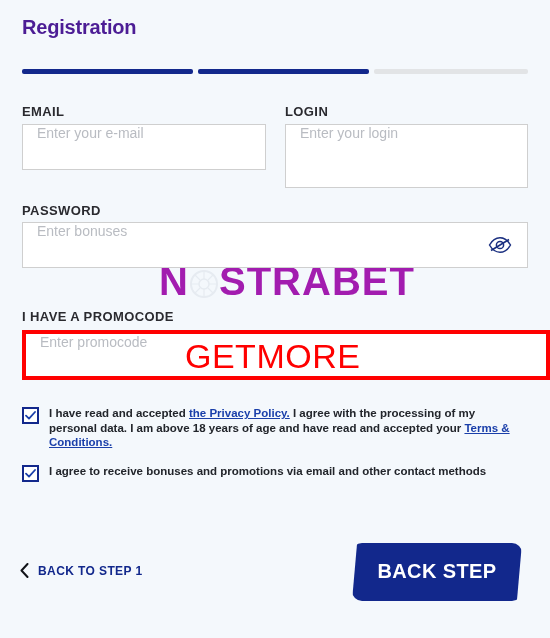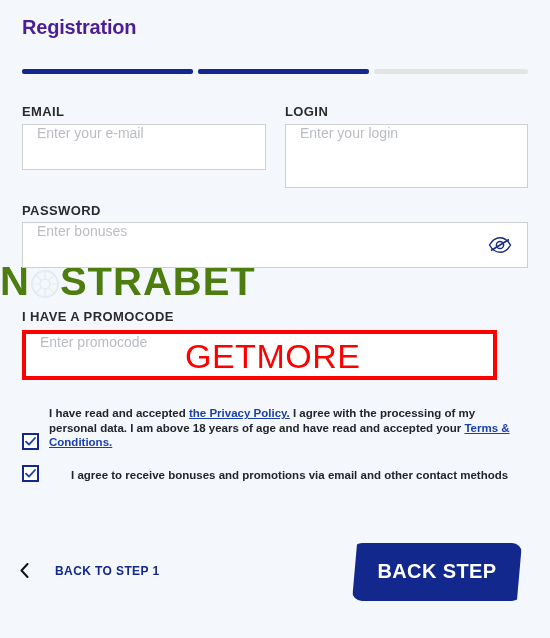--- a/index.html
+++ b/index.html
@@ -19,28 +19,30 @@
     height: 638px;
     background: #f4f8fc;
   }
 
   
   .watermark {
     position: absolute;
     left: 0;
     top: 258px;
     width: 550px;
+    text-align: center;
     font-size: 40px;
     font-weight: 700;
     letter-spacing: 1px;
-    color: #4d7c0f;
+    color: #a21caf;
     user-select: none;
     pointer-events: none;
     z-index: 1;
     line-height: 46px;
+    padding-left: 24px;
   }
   .watermark .wm-ball {
     display: inline-block;
     position: relative;
     width: 30px;
     height: 30px;
     vertical-align: -4px;
   }
   .watermark .wm-ball svg { position: absolute; left: 0; top: 0; }
 
@@ -115,21 +117,21 @@
     display: flex;
     align-items: center;
     justify-content: center;
     cursor: pointer;
   }
 
   #promo-label { left: 22px; top: 309px; }
   #promo-input {
     left: 22px;
     top: 330px;
-    width: 475px;
+    width: 528px;
     height: 50px;
     border: 4px solid #ff0000;
     padding: 0 14px;
   }
 
   .promo-annotation {
     position: absolute;
     left: 175px;
     top: 337px;
     font-size: 34px;
@@ -139,25 +141,25 @@
     z-index: 5;
     pointer-events: none;
     line-height: 38px;
     margin-left: 10px;
   }
 
   
   .check-row {
     position: absolute;
     display: flex;
-    align-items: flex-end;
+    align-items: flex-start;
     z-index: 3;
   }
   #consent-row-0 { left: 22px; top: 406px; width: 500px; }
-  #consent-row-1 { left: 22px; top: 464px; width: 500px; gap: 22px; }
+  #consent-row-1 { left: 22px; top: 464px; width: 500px; }
 
   .checkbox {
     flex: 0 0 auto;
     width: 17px;
     height: 17px;
     border: 2px solid #12288c;
     background: #ffffff;
     margin-right: 10px;
     margin-top: 1px;
     display: flex;
@@ -179,21 +181,21 @@
     font-weight: 700;
   }
 
   
   .back-link {
     position: absolute;
     left: 20px;
     top: 563px;
     display: flex;
     align-items: center;
-    gap: 26px;
+    gap: 9px;
     z-index: 3;
     cursor: pointer;
   }
   .back-link .chev { display: flex; align-items: center; }
   .back-link .back-label {
     font-size: 12px;
     font-weight: 700;
     color: #12288c;
     letter-spacing: 0.4px;
   }

